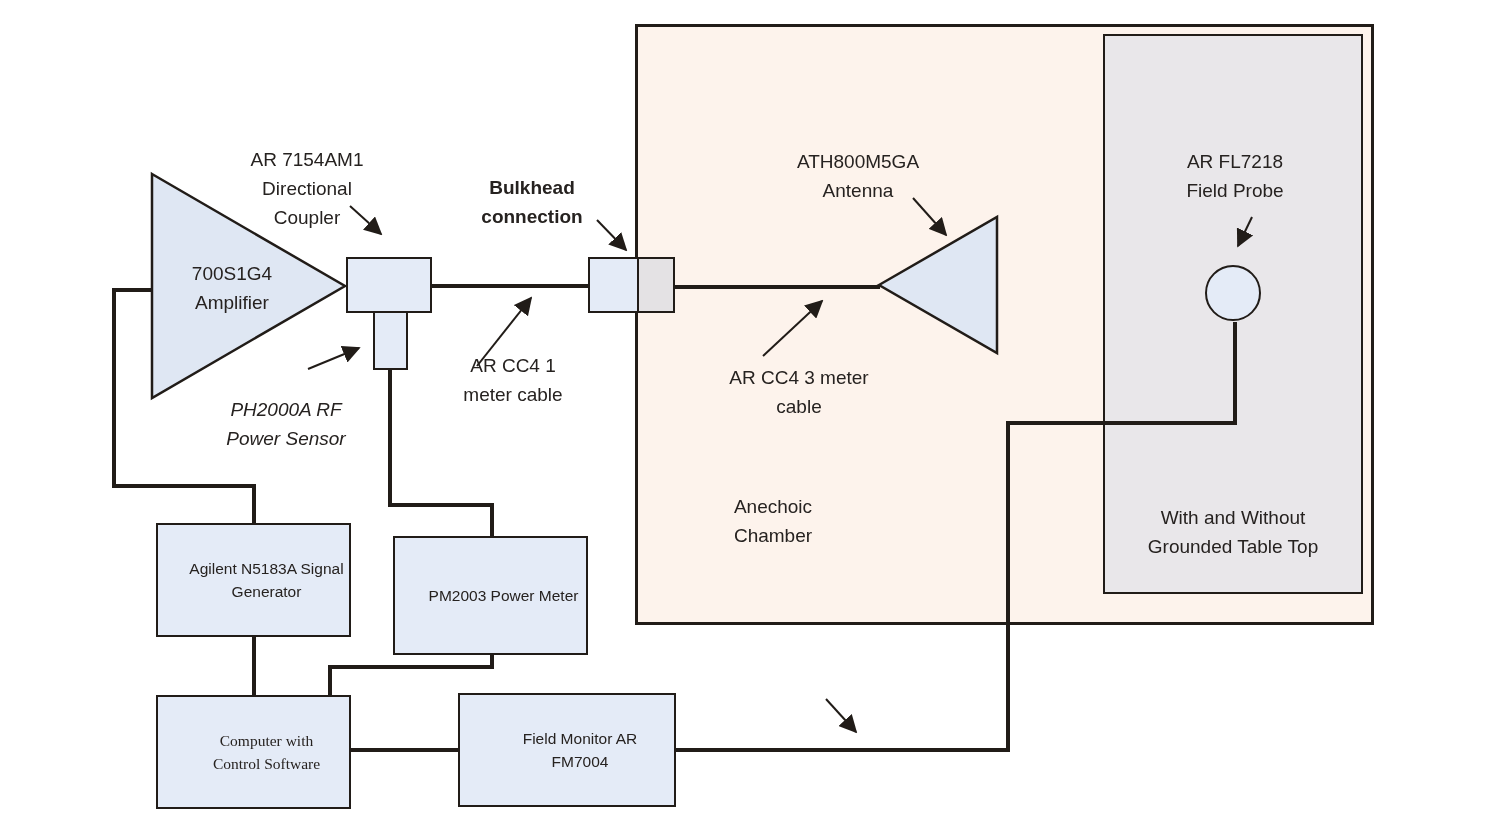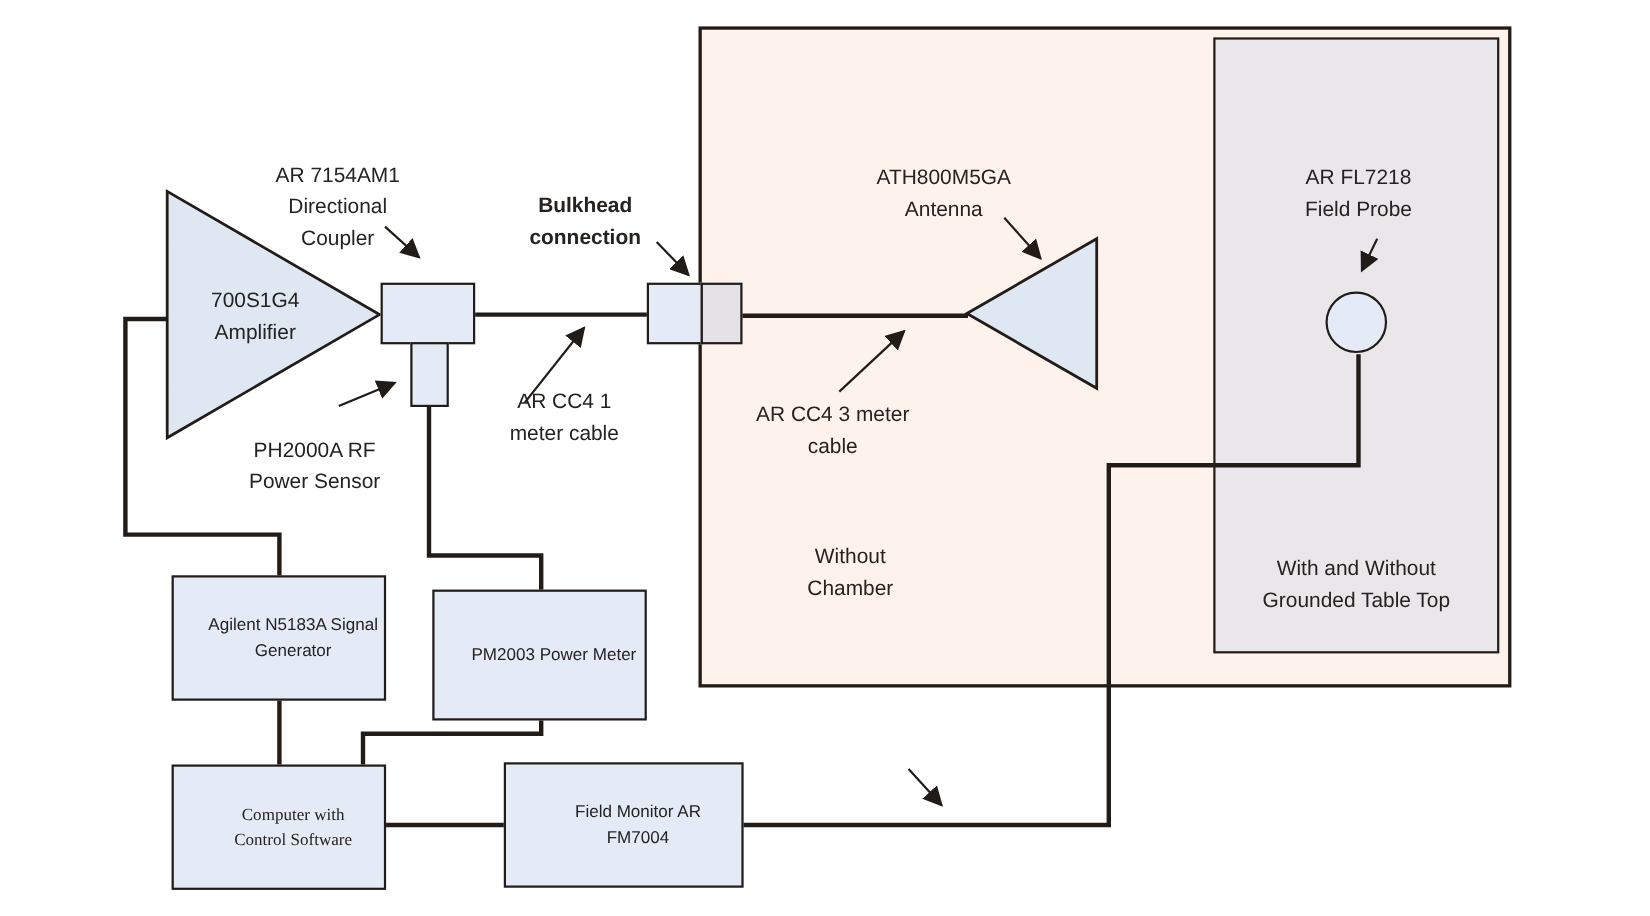--- a/index.html
+++ b/index.html
@@ -24,23 +24,23 @@
   #computer{left:156px;top:695px;width:195px;height:114px;font-family:Liberation Serif, serif;}
   #field-monitor{left:458px;top:693px;width:218px;height:114px;}
   #field-probe{position:absolute;z-index:3;left:1205px;top:265px;width:56px;height:56px;border-radius:50%;
                background:var(--box-fill);border:2.5px solid var(--stroke);}
   .ann{position:absolute;z-index:5;transform:translateX(-50%);white-space:pre-line;
        text-align:center;font-size:19px;line-height:29px;}
   #amp-label{left:232px;top:259px;}
   #coupler-label{left:307px;top:145px;}
   #bulkhead-label{left:532px;top:173px;font-weight:bold;}
   #cc4-1-label{left:513px;top:351px;}
-  #sensor-label{left:286px;top:395px;}
+  #sensor-label{left:286px;top:395px;font-style:italic;}
   #antenna-label{left:858px;top:147px;}
-  #cc4-3-label{left:757px;top:363px;}
+  #cc4-3-label{left:799px;top:363px;}
   #anechoic-label{left:773px;top:492px;}
   #probe-label{left:1235px;top:147px;}
   #table-label{left:1233px;top:503px;}
   #fiber-label{left:794px;top:652px;}
   .wire{stroke:var(--stroke);stroke-width:4;fill:none;}
   .arrow{stroke:var(--stroke);stroke-width:2;fill:none;}
   .shape{stroke:var(--stroke);stroke-width:2.5;fill:var(--shape-fill);}
 </style>
 </head>
 <body>
@@ -109,20 +109,20 @@
   <div id="bulkhead-label" class="ann">Bulkhead
 connection</div>
   <div id="cc4-1-label" class="ann">AR CC4 1
 meter cable</div>
   <div id="sensor-label" class="ann">PH2000A RF
 Power Sensor</div>
   <div id="antenna-label" class="ann">ATH800M5GA
 Antenna</div>
   <div id="cc4-3-label" class="ann">AR CC4 3 meter
 cable</div>
-  <div id="anechoic-label" class="ann">Without
+  <div id="anechoic-label" class="ann">Anechoic
 Chamber</div>
   <div id="probe-label" class="ann">AR FL7218
 Field Probe</div>
   <div id="table-label" class="ann">With and Without
 Grounded Table Top</div>
 
 </div>
 
 </body></html>

